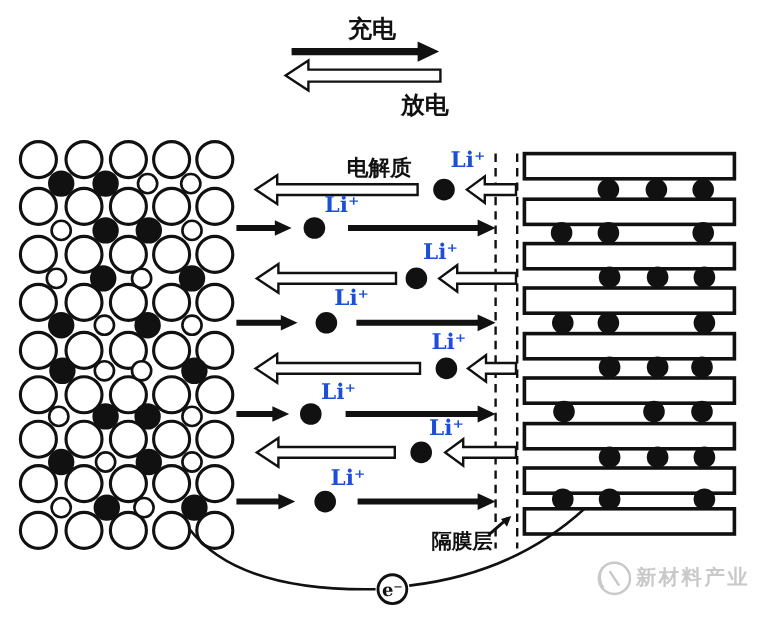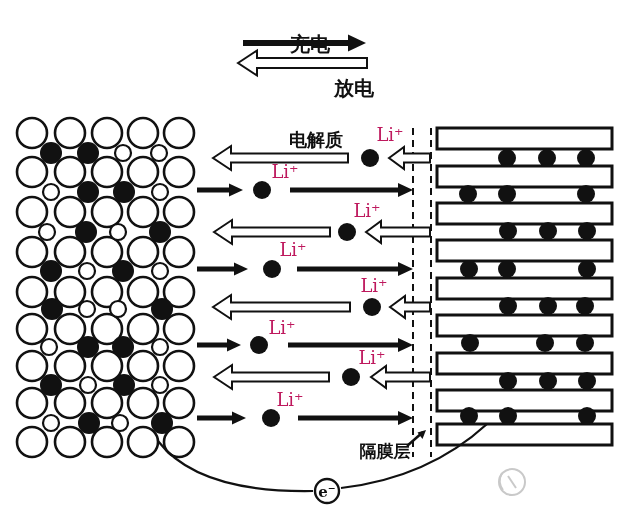--- a/index.html
+++ b/index.html
@@ -1,27 +1,27 @@
 <!DOCTYPE html>
 <html><head>
 <meta charset="utf-8">
 <style>
   html,body{margin:0;padding:0;background:#ffffff;}
   .stage{position:relative;width:640px;height:514px;background:#ffffff;overflow:hidden;
          font-family:"Liberation Serif","DejaVu Serif",serif;}
   .stage svg{position:absolute;left:0;top:0;}
   .cn-label{position:absolute;color:#111111;font-weight:bold;white-space:nowrap;
             font-family:"Liberation Serif","DejaVu Serif",serif;transform:translate(-50%,-50%);}
-  .lbl-charge{left:310px;top:24px;font-size:20px;margin-top:20px;}
+  .lbl-charge{left:310px;top:24px;font-size:20px;}
   .lbl-discharge{left:310px;top:88px;font-size:20px;margin-left:44px;}
   .lbl-electrolyte{left:316px;top:140px;font-size:18px;}
   .lbl-cathode{left:108px;top:88px;font-size:17px;}
   .lbl-anode{left:528px;top:90px;font-size:18px;}
   .lbl-separator{left:385px;top:451px;font-size:17px;}
-  .li-label{position:absolute;color:#be185d;font-weight:normal;font-size:18px;
+  .li-label{position:absolute;color:#1d4ed8;font-weight:bold;font-size:18px;
             font-family:"DejaVu Serif","Liberation Serif",serif;transform:translate(-50%,-50%);
             white-space:nowrap;letter-spacing:0px;}
   .watermark-text{position:absolute;left:530px;top:470px;font-size:17px;font-weight:bold;
             color:#c9c9c9;letter-spacing:2px;white-space:nowrap;
             font-family:"Liberation Serif","DejaVu Serif",serif;}
 </style>
 </head>
 <body>
 
 <div class="stage">
@@ -181,20 +181,21 @@
       <text x="327" y="492" text-anchor="middle" dominant-baseline="central" fill="#111111" font-size="15" font-weight="bold" font-family="&quot;DejaVu Serif&quot;,&quot;Liberation Serif&quot;,serif">e⁻</text>
       <circle cx="512" cy="482" r="13" fill="none" stroke="#c9c9c9" stroke-width="2"></circle>
       <path d="M 502 473 q -5 9 1 17" fill="none" stroke="#c9c9c9" stroke-width="2"></path>
       <line x1="508" y1="476" x2="516" y2="488" stroke="#c9c9c9" stroke-width="2"></line>
     </svg>
 
   <div class="cn-label lbl-charge">充电</div>
   <div class="cn-label lbl-discharge">放电</div>
   <div class="cn-label lbl-electrolyte">电解质</div>
   <div class="cn-label lbl-separator">隔膜层</div>
+  <div class="watermark-text">新材料产业</div>
 <span class="li-label" style="left: 390px; top: 134px;">Li⁺</span>
     <span class="li-label" style="left: 285px; top: 171px;">Li⁺</span>
     <span class="li-label" style="left: 367px; top: 210px;">Li⁺</span>
     <span class="li-label" style="left: 293px; top: 249px;">Li⁺</span>
     <span class="li-label" style="left: 374px; top: 285px;">Li⁺</span>
     <span class="li-label" style="left: 282px; top: 327px;">Li⁺</span>
     <span class="li-label" style="left: 372px; top: 357px;">Li⁺</span>
     <span class="li-label" style="left: 290px; top: 399px;">Li⁺</span>
   </div>
 

